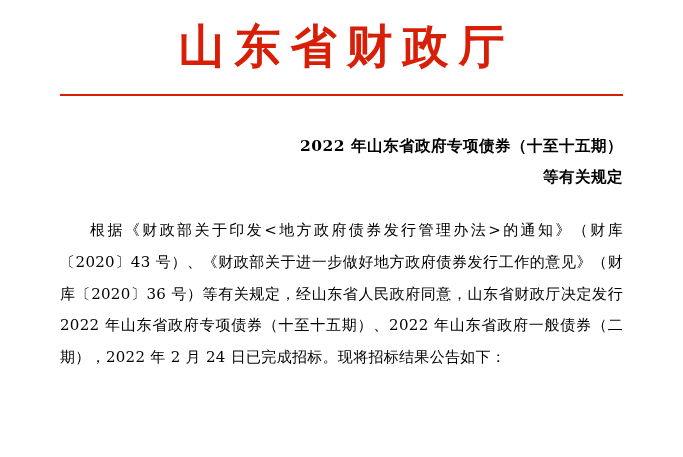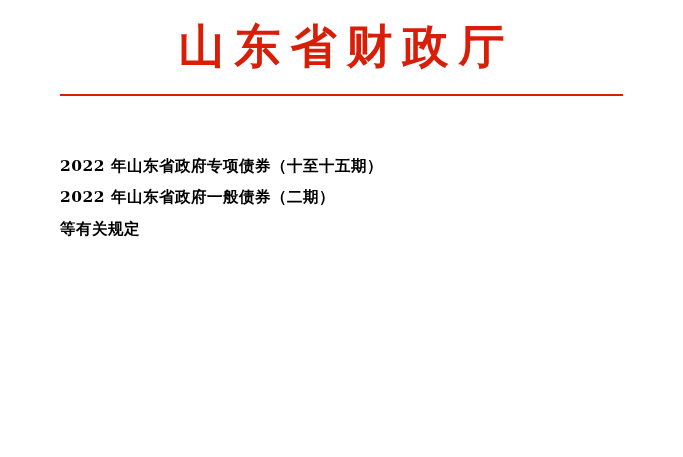--- a/index.html
+++ b/index.html
@@ -35,22 +35,22 @@
     white-space: nowrap;
     text-indent: 10px;
   }
   .letterhead-rule {
     margin: 18px 0 0 0;
     height: 2px;
     background: #d81e06;
     width: 100%;
   }
   .doc-title {
-    text-align: left;
-    margin-top: 54px;
+    text-align: right;
+    margin-top: 34px;
   }
   .doc-title-line {
     font-size: 15.5px;
     font-weight: bold;
     color: #000000;
     line-height: 2.05;
     letter-spacing: 0.5px;
   }
   .body-text {
     margin-top: 22px;
@@ -70,18 +70,20 @@
 
 <div class="page">
 
   <div class="letterhead">
     <div class="letterhead-title">山东省财政厅</div>
     <div class="letterhead-rule"></div>
   </div>
 
   <div class="doc-title">
     <div class="doc-title-line">2022 年山东省政府专项债券（十至十五期）</div>
-    <div class="doc-title-line">2022 年山东省政府一般债券（二期）</div>
     <div class="doc-title-line">等有关规定</div>
   </div>
 
+  <div class="body-text">
+    <p class="body-para">根据《财政部关于印发&lt;地方政府债券发行管理办法&gt;的通知》（财库〔2020〕43 号）、《财政部关于进一步做好地方政府债券发行工作的意见》（财库〔2020〕36 号）等有关规定，经山东省人民政府同意，山东省财政厅决定发行 2022 年山东省政府专项债券（十至十五期）、2022 年山东省政府一般债券（二期），2022 年 2 月 24 日已完成招标。现将招标结果公告如下：</p>
+  </div>
 
 </div>
 
 </body></html>

